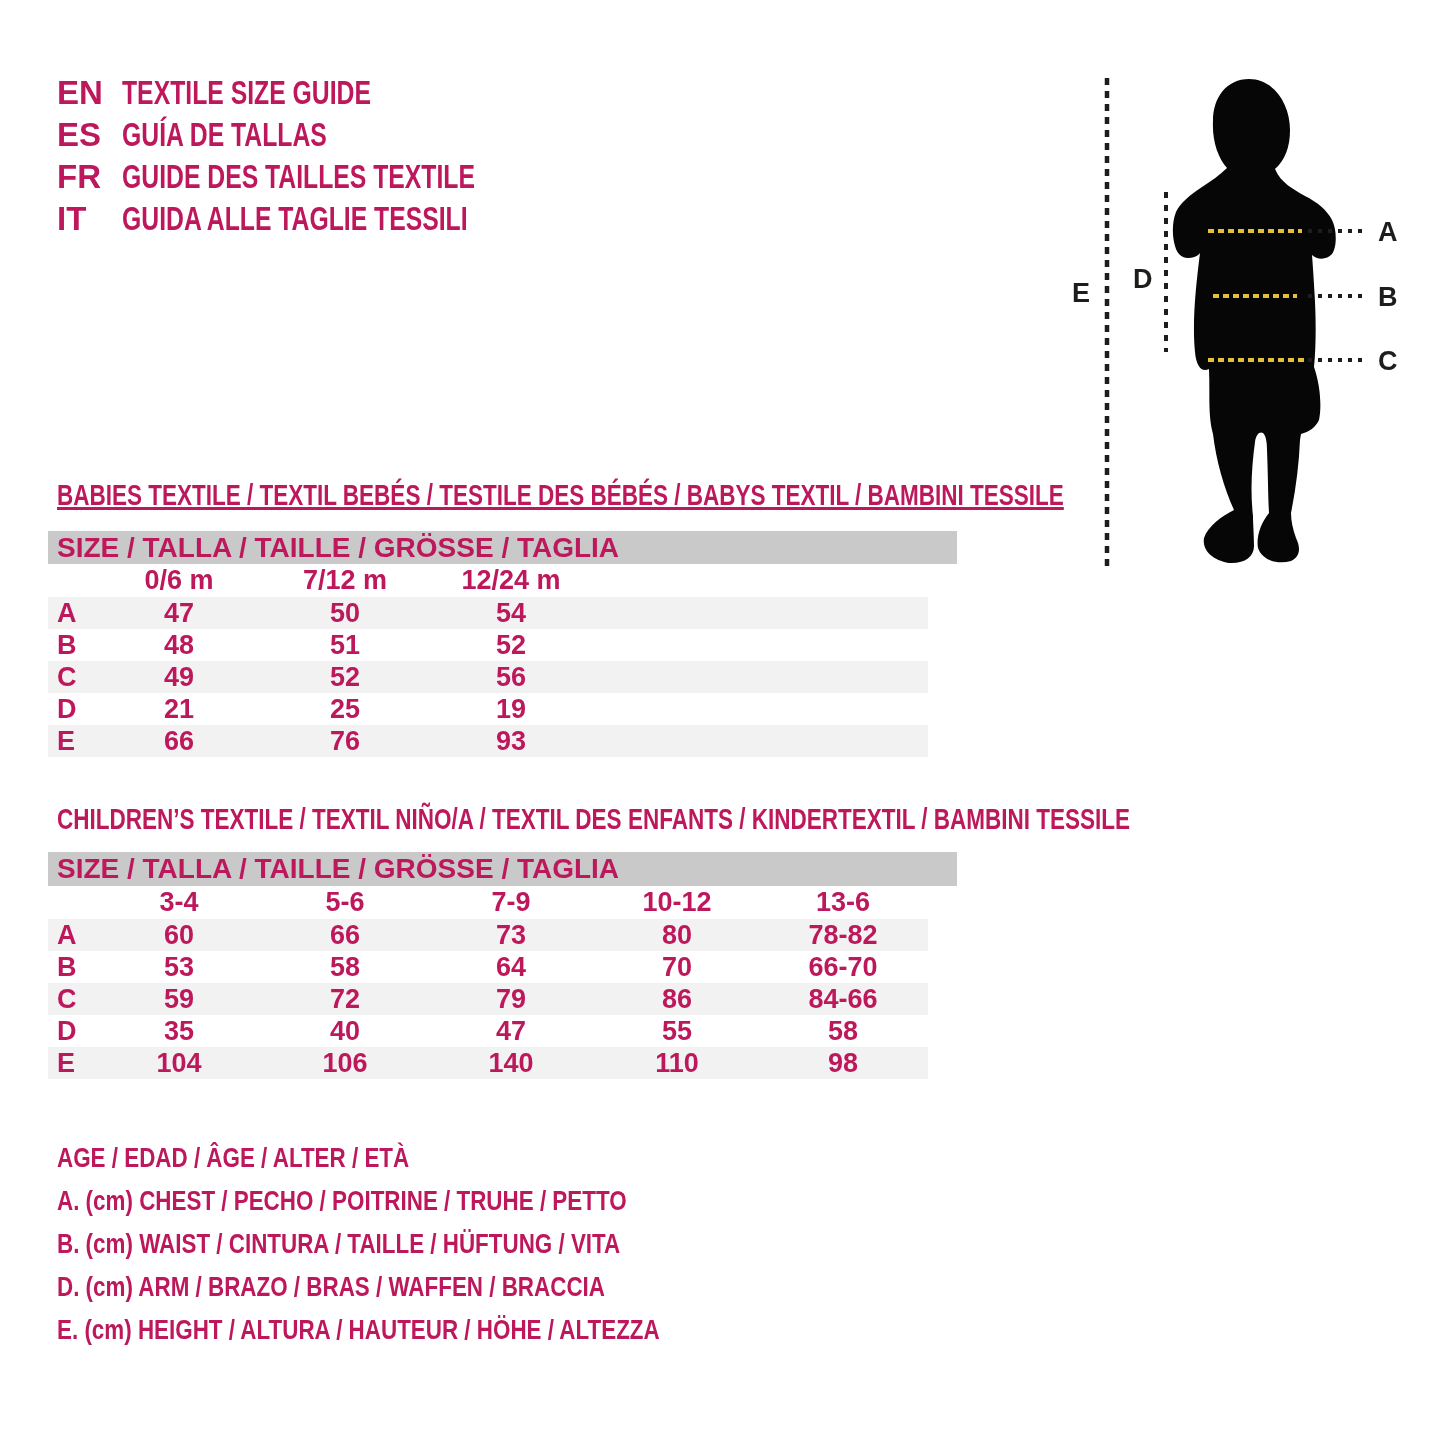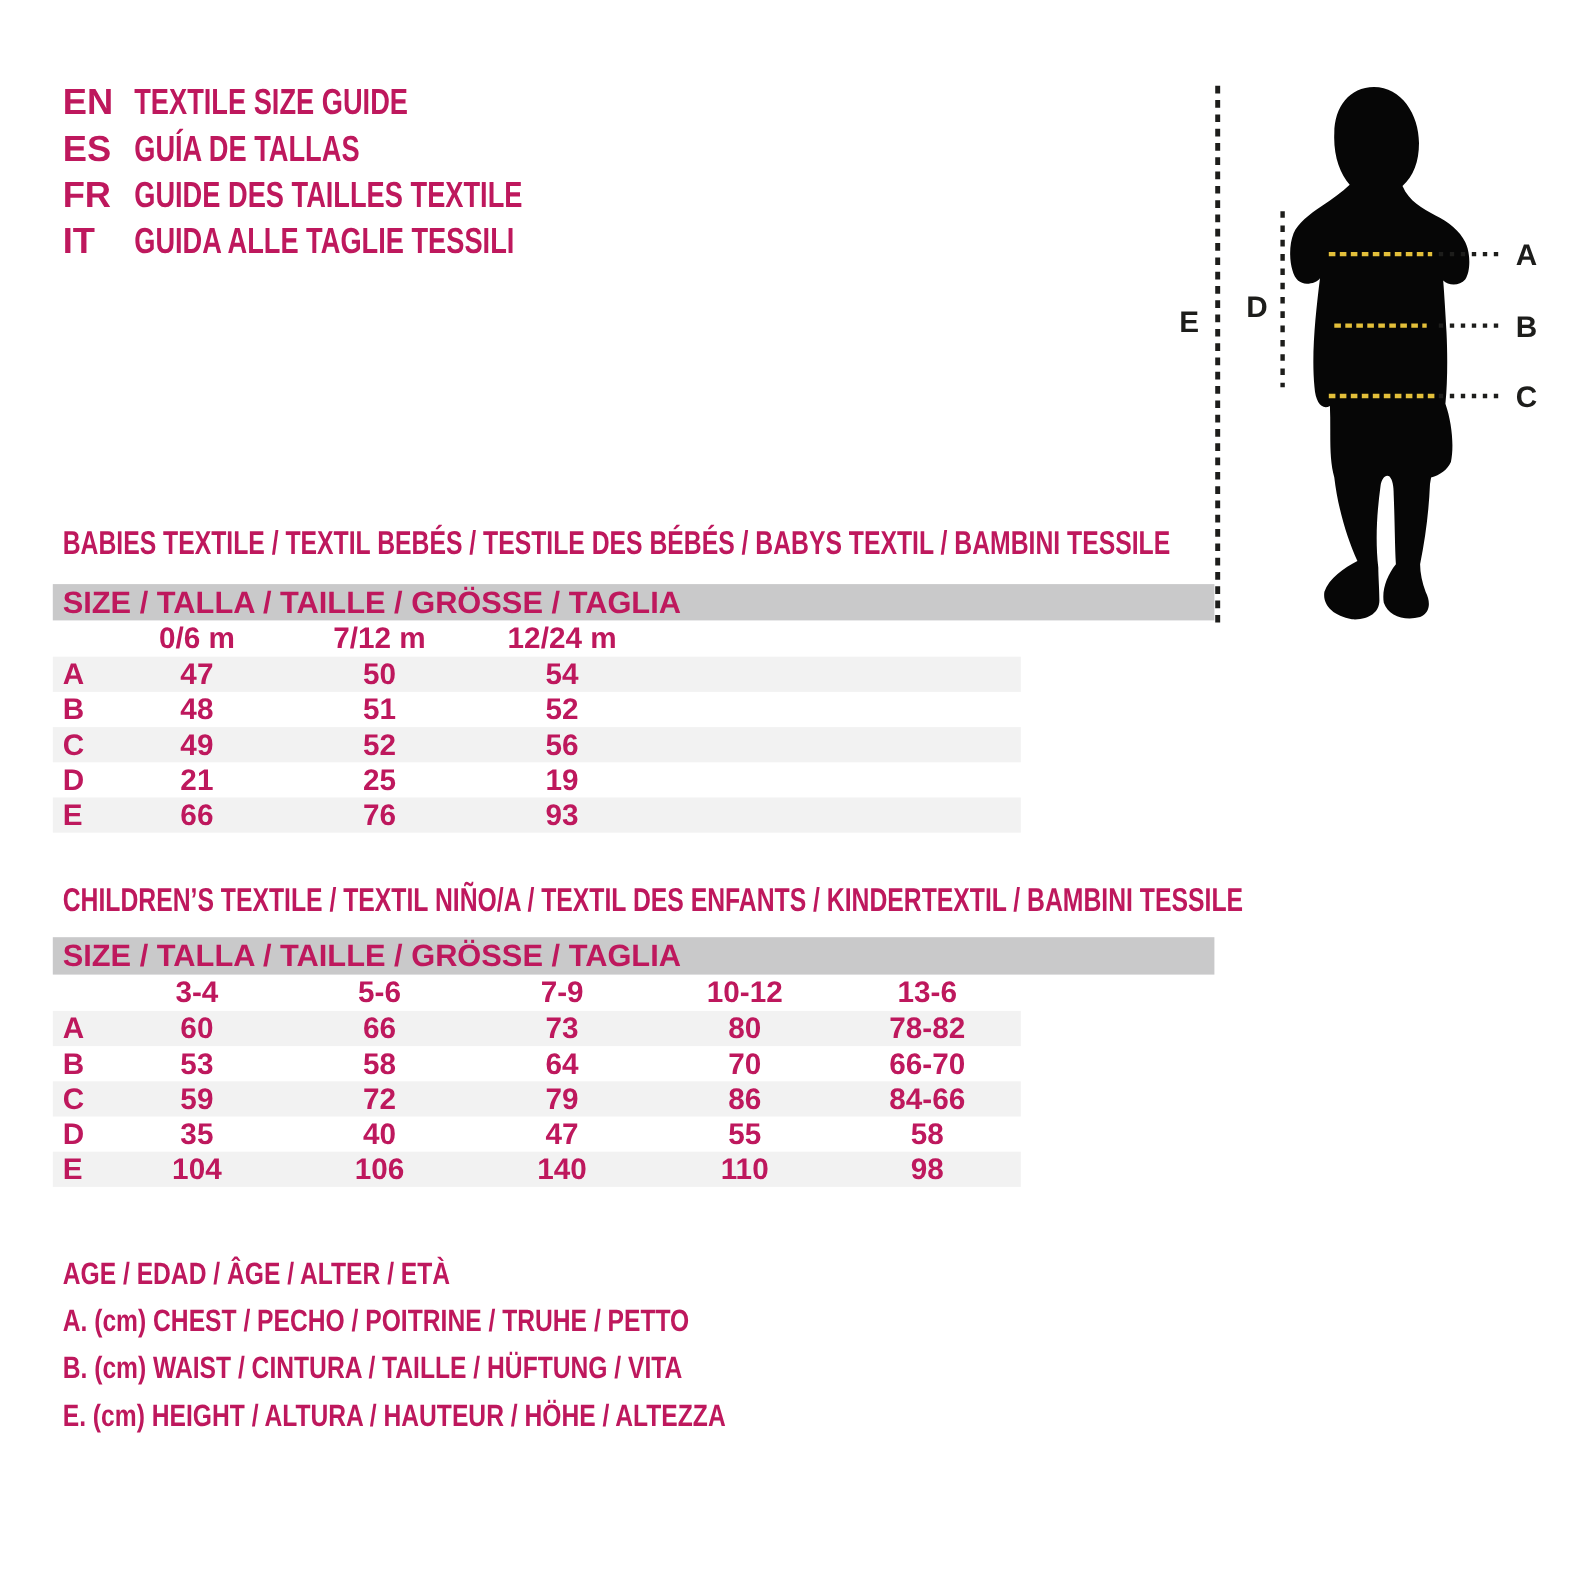--- a/index.html
+++ b/index.html
@@ -24,21 +24,21 @@
     transform-origin:0 50%;
     white-space:nowrap;
   }
   
   .lang-block{position:absolute;left:57px;top:72px;}
   .lang-row{display:flex;height:42px;align-items:center;font-size:33px;font-weight:700;}
   .lang-code{width:65px;flex:0 0 65px;}
   
   .section-heading{position:absolute;left:57px;height:30px;font-size:30px;font-weight:700;white-space:nowrap;display:flex;align-items:center;}
   
-  .size-bar{position:absolute;left:48px;width:1056px;height:33px;display:flex;align-items:center;font-size:28px;font-weight:700;}
+  .size-bar{position:absolute;left:48px;width:909px;height:33px;display:flex;align-items:center;font-size:28px;font-weight:700;}
   .size-bar .txt{padding-left:9px;}
   .t-row{position:absolute;left:48px;width:880px;height:32px;display:grid;align-items:center;font-size:27px;font-weight:700;}
   .grid-3{grid-template-columns:48px 166px 166px 166px 1fr;}
   .grid-5{grid-template-columns:48px 166px 166px 166px 166px 166px;}
   .t-row .lbl{text-align:left;padding-left:9px;}
   .t-row .val{text-align:center;}
   .hdr-row{height:33px;}
   
   .legend-block{position:absolute;left:57px;top:1136px;}
   .legend-line{height:43px;display:flex;align-items:center;font-size:28px;font-weight:700;}
@@ -127,21 +127,21 @@
       <line x1="258" y1="300" x2="312" y2="300" stroke="#1d1d1b" stroke-width="4" stroke-dasharray="4 6"></line>
 
       <text x="328" y="181" font-size="27" fill="#1d1d1b">A</text>
       <text x="328" y="246" font-size="27" fill="#1d1d1b">B</text>
       <text x="328" y="310" font-size="27" fill="#1d1d1b">C</text>
       <text x="83" y="228" font-size="27" fill="#1d1d1b">D</text>
       <text x="22" y="242" font-size="27" fill="#1d1d1b">E</text>
     </svg>
   </div>
 
-  <div class="section-heading" style="top:480px;">
+  <div class="section-heading" style="top:480px;text-decoration:underline;">
     <span class="cond">BABIES TEXTILE / TEXTIL BEBÉS / TESTILE DES BÉBÉS / BABYS TEXTIL / BAMBINI TESSILE</span>
   </div>
 
   <div class="size-bar" style="top:531px;background:#c9c9ca;">
     <span class="txt">SIZE / TALLA / TAILLE / GRÖSSE / TAGLIA</span>
   </div>
 
   <div class="t-row hdr-row grid-3" style="top:564px;">
     <span class="lbl"></span>
     <span class="val">0/6 m</span>
@@ -248,17 +248,20 @@
     <div class="legend-line">
       <span class="cond-80">AGE / EDAD / ÂGE / ALTER / ETÀ</span>
     </div>
     <div class="legend-line">
       <span class="cond-80">A. (cm) CHEST / PECHO / POITRINE / TRUHE / PETTO</span>
     </div>
     <div class="legend-line">
       <span class="cond-80">B. (cm) WAIST / CINTURA / TAILLE / HÜFTUNG / VITA</span>
     </div>
     <div class="legend-line">
+      <span class="cond-80">D. (cm) ARM / BRAZO / BRAS / WAFFEN / BRACCIA</span>
+    </div>
+    <div class="legend-line">
       <span class="cond-80">E. (cm) HEIGHT / ALTURA / HAUTEUR / HÖHE / ALTEZZA</span>
     </div>
   </div>
 
 </div>
 
 </body></html>

